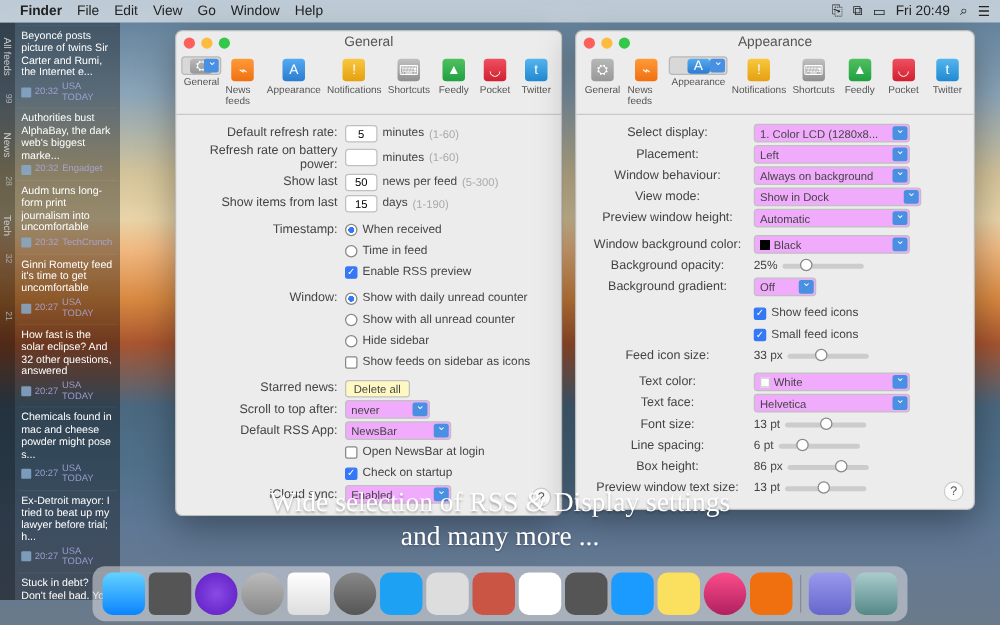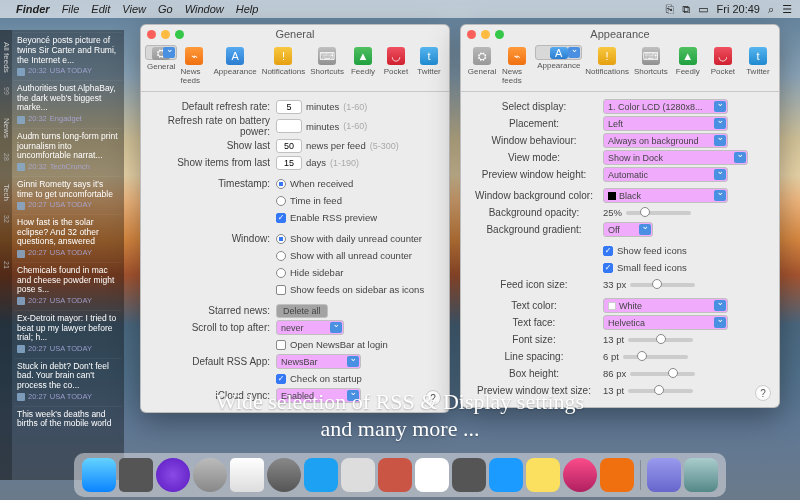--- a/index.html
+++ b/index.html
@@ -20,32 +20,31 @@
   height: 18px;
   background: rgba(255,255,255,0.6);
   backdrop-filter: blur(10px);
   display: flex;
   align-items: center;
   padding: 0 8px;
   font-size: 11px;
   color: #222;
 }
 .menubar .apple { margin-right: 8px; }
-.menubar .item { margin-right: 12px; font-style: italic; }
+.menubar .item { margin-right: 12px; }
 .menubar .spacer { flex: 1; }
 .menubar .right-item { margin-left: 8px; }
 
 
 .sidebar {
   position: absolute;
   top: 18px; left: 0; bottom: 20px;
-  width: 124px;
+  width: 96px;
   background: rgba(0,0,0,0.35);
   overflow: hidden;
-  margin-top: 12px;
 }
 .sidebar-tabs {
   position: absolute;
   left: 0;
   top: 0;
   bottom: 0;
   width: 12px;
   background: rgba(0,0,0,0.25);
   writing-mode: vertical-lr;
   text-orientation: mixed;
@@ -214,21 +213,21 @@
   font-size: 8px;
   color: #fff;
 }
 .check.on { background: #3478f6; border-color: #3478f6; }
 .check.on::after { content: "✓"; }
 .btn-small {
   height: 14px;
   padding: 0 6px;
   border: 1px solid #c0c0c0;
   border-radius: 3px;
-  background: #a3a3a3;
+  background: #fef9c3;
   font-size: 9px;
   display: inline-flex;
   align-items: center;
 }
 .slider {
   width: 65px;
   height: 4px;
   background: #ccc;
   border-radius: 2px;
   position: relative;
@@ -373,21 +372,21 @@
       </div>
     <div class="feed-item">
         <div class="title">Audm turns long-form print journalism into uncomfortable narrat...</div>
         <div class="src">
           <span class="dot"></span>
           <span>20:32</span>
           <span>TechCrunch</span>
         </div>
       </div>
     <div class="feed-item">
-        <div class="title">Ginni Rometty says it's time to get uncomfortable</div>
+        <div class="title">Ginni Rometty feed it's time to get uncomfortable</div>
         <div class="src">
           <span class="dot"></span>
           <span>20:27</span>
           <span>USA TODAY</span>
         </div>
       </div>
     <div class="feed-item">
         <div class="title">How fast is the solar eclipse? And 32 other questions, answered</div>
         <div class="src">
           <span class="dot"></span>
@@ -559,30 +558,30 @@
           <div class="btn-small">Delete all</div>
         </div>
       </div>
     <div class="row">
         <div class="label">Scroll to top after:</div>
         <div class="controls">
           <div class="sel" style="width:68px">never</div>
         </div>
       </div>
     <div class="row">
+        <div class="label">Default RSS App:</div>
+        <div class="controls">
+          <div class="sel" style="width:85px">NewsBar</div>
+        </div>
+      </div>
+    <div class="row">
         <div class="label"></div>
         <div class="controls">
           <div class="check"></div>
           <span>Open NewsBar at login</span>
-        </div>
-      </div>
-    <div class="row">
-        <div class="label">Default RSS App:</div>
-        <div class="controls">
-          <div class="sel" style="width:85px">NewsBar</div>
         </div>
       </div>
     <div class="row">
         <div class="label"></div>
         <div class="controls">
           <div class="check on"></div>
           <span>Check on startup</span>
         </div>
       </div>
     <div class="row">
@@ -653,21 +652,21 @@
       </div>
     <div class="row">
         <div class="label">Window behaviour:</div>
         <div class="controls">
           <div class="sel" style="width:125px">Always on background</div>
         </div>
       </div>
     <div class="row">
         <div class="label">View mode:</div>
         <div class="controls">
-          <div class="sel" style="width:145px">Show in Dock</div>
+          <div class="sel" style="width:134px">Show in Dock</div>
         </div>
       </div>
     <div class="row">
         <div class="label">Preview window height:</div>
         <div class="controls">
           <div class="sel" style="width:125px">Automatic</div>
         </div>
       </div>
     <div class="spacer-row"></div>
     <div class="row">

